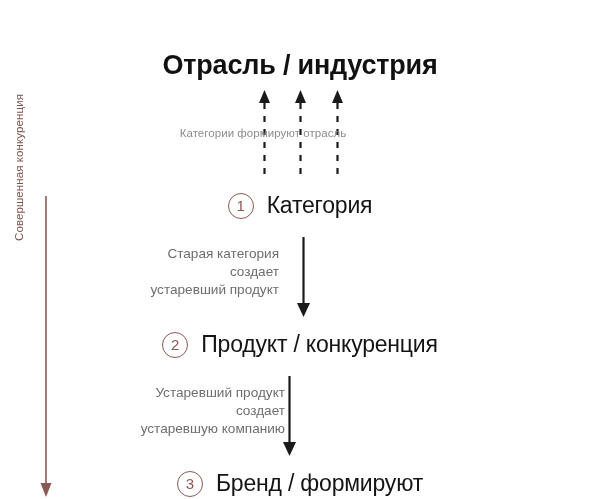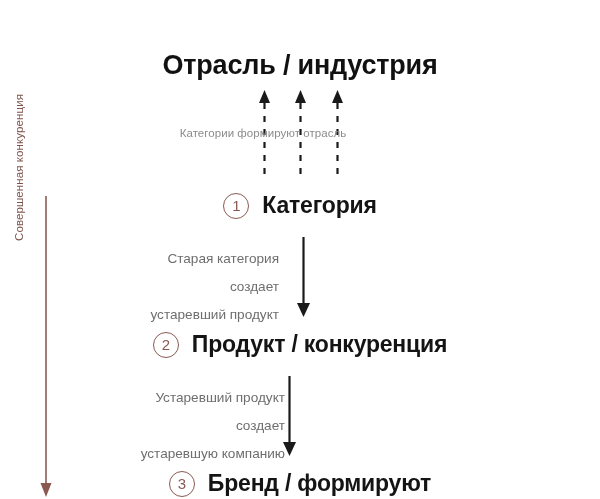--- a/index.html
+++ b/index.html
@@ -79,37 +79,37 @@
     font-size: 15px;
     font-weight: normal;
     display: flex;
     align-items: center;
     justify-content: center;
     box-sizing: border-box;
     line-height: 1;
   }
   .stage-label {
     font-size: 23px;
-    font-weight: bold;
+    font-weight: normal;
     color: #141414;
     margin-left: 13px;
     letter-spacing: -0.2px;
     white-space: nowrap;
   }
 
   #stage-1 { top: 166px; }
   #stage-2 { top: 305px; }
   #stage-3 { top: 444px; }
 
   
   .desc {
     position: absolute;
     text-align: right;
     font-size: 13.6px;
-    line-height: 28px;
+    line-height: 18px;
     color: #6e6e6e;
     white-space: pre-line;
   }
   #desc-1 { left: 60px; top: 219px; width: 219px; }
   #desc-2 { left: 40px; top: 358px; width: 245px; }
 
   
   .down-arrow {
     position: absolute;
     width: 15px;

